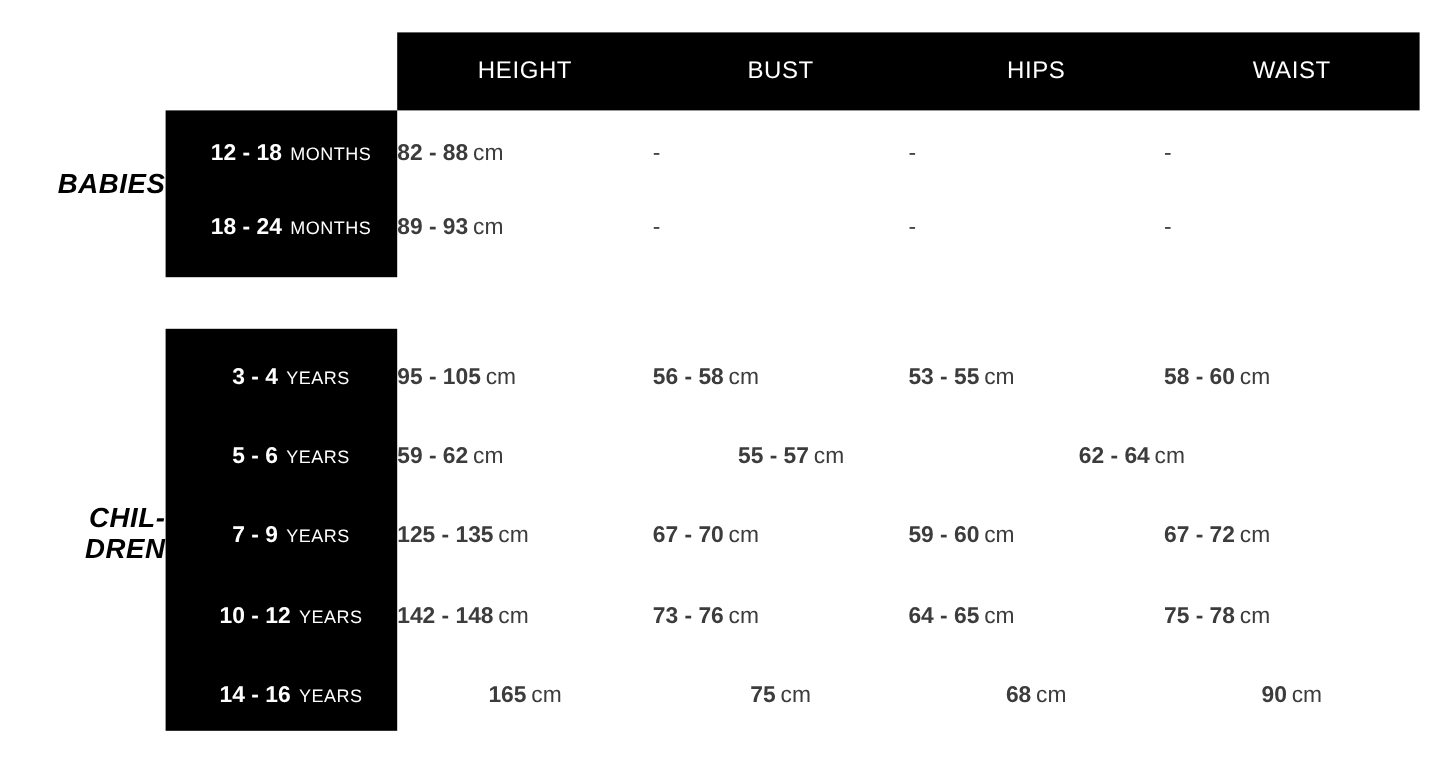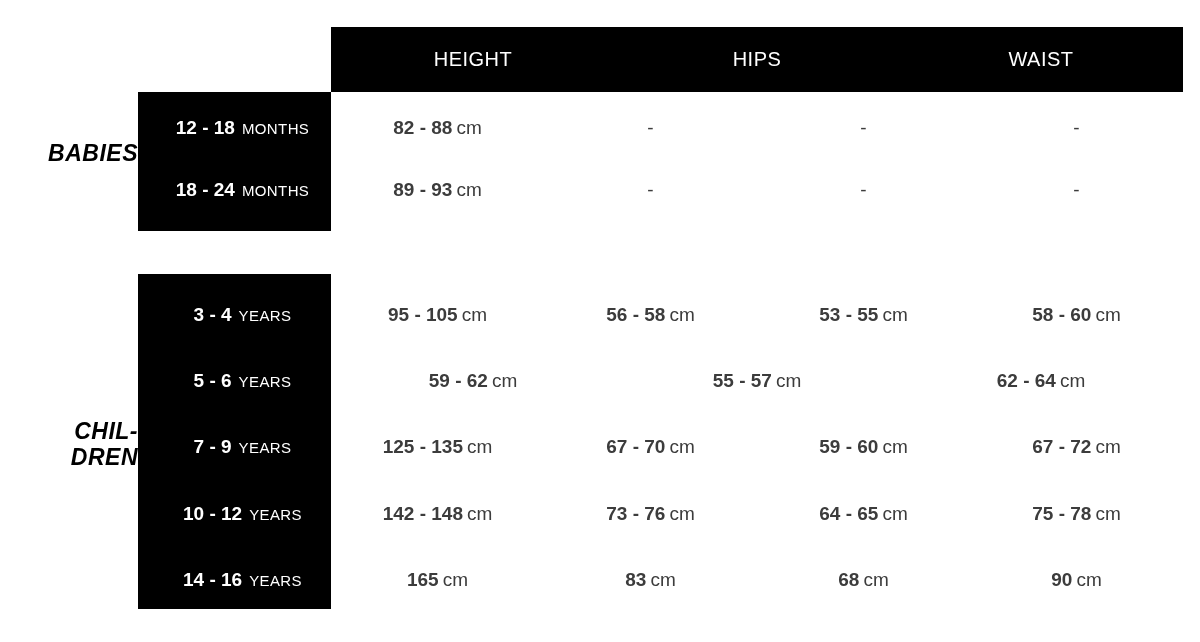--- a/index.html
+++ b/index.html
@@ -102,21 +102,20 @@
     font-size: 19px;
     white-space: nowrap;
   }
   .age-unit {
     font-size: 15px;
     margin-left: 7px;
     letter-spacing: 0.4px;
   }
   .meas-cell {
     flex: 1 1 0;
-    text-align: center;
     color: #3c3c3c;
     font-size: 19px;
     white-space: nowrap;
   }
   .meas-val {
     font-weight: bold;
     color: #3c3c3c;
   }
   .meas-unit {
     font-weight: normal;
@@ -136,20 +135,21 @@
   }
 </style>
 </head>
 <body>
 
 <div class="grid">
 
   <div class="header-bar"></div>
   <div class="header-cells">
     <div class="header-cell">HEIGHT</div>
+    <div class="header-cell">BUST</div>
     <div class="header-cell">HIPS</div>
     <div class="header-cell">WAIST</div>
   </div>
 
   <div class="label-col" id="babies-col"></div>
   <div class="group-name" id="babies-name">BABIES</div>
 
   <div class="row" style="top:95px;">
     <div class="age-cell">
       <span class="age-num">12 - 18</span>
@@ -269,21 +269,21 @@
 
   <div class="row" style="top:547px;">
     <div class="age-cell">
       <span class="age-num">14 - 16</span>
       <span class="age-unit">YEARS</span>
     </div>
     <div class="meas-cell right-pad">
       <span class="meas-val">165</span><span class="meas-unit">cm</span>
     </div>
     <div class="meas-cell right-pad">
-      <span class="meas-val">83</span><span class="meas-unit">cm</span>
+      <span class="meas-val">75</span><span class="meas-unit">cm</span>
     </div>
     <div class="meas-cell right-pad">
       <span class="meas-val">68</span><span class="meas-unit">cm</span>
     </div>
     <div class="meas-cell right-pad">
       <span class="meas-val">90</span><span class="meas-unit">cm</span>
     </div>
   </div>
 
 </div>

